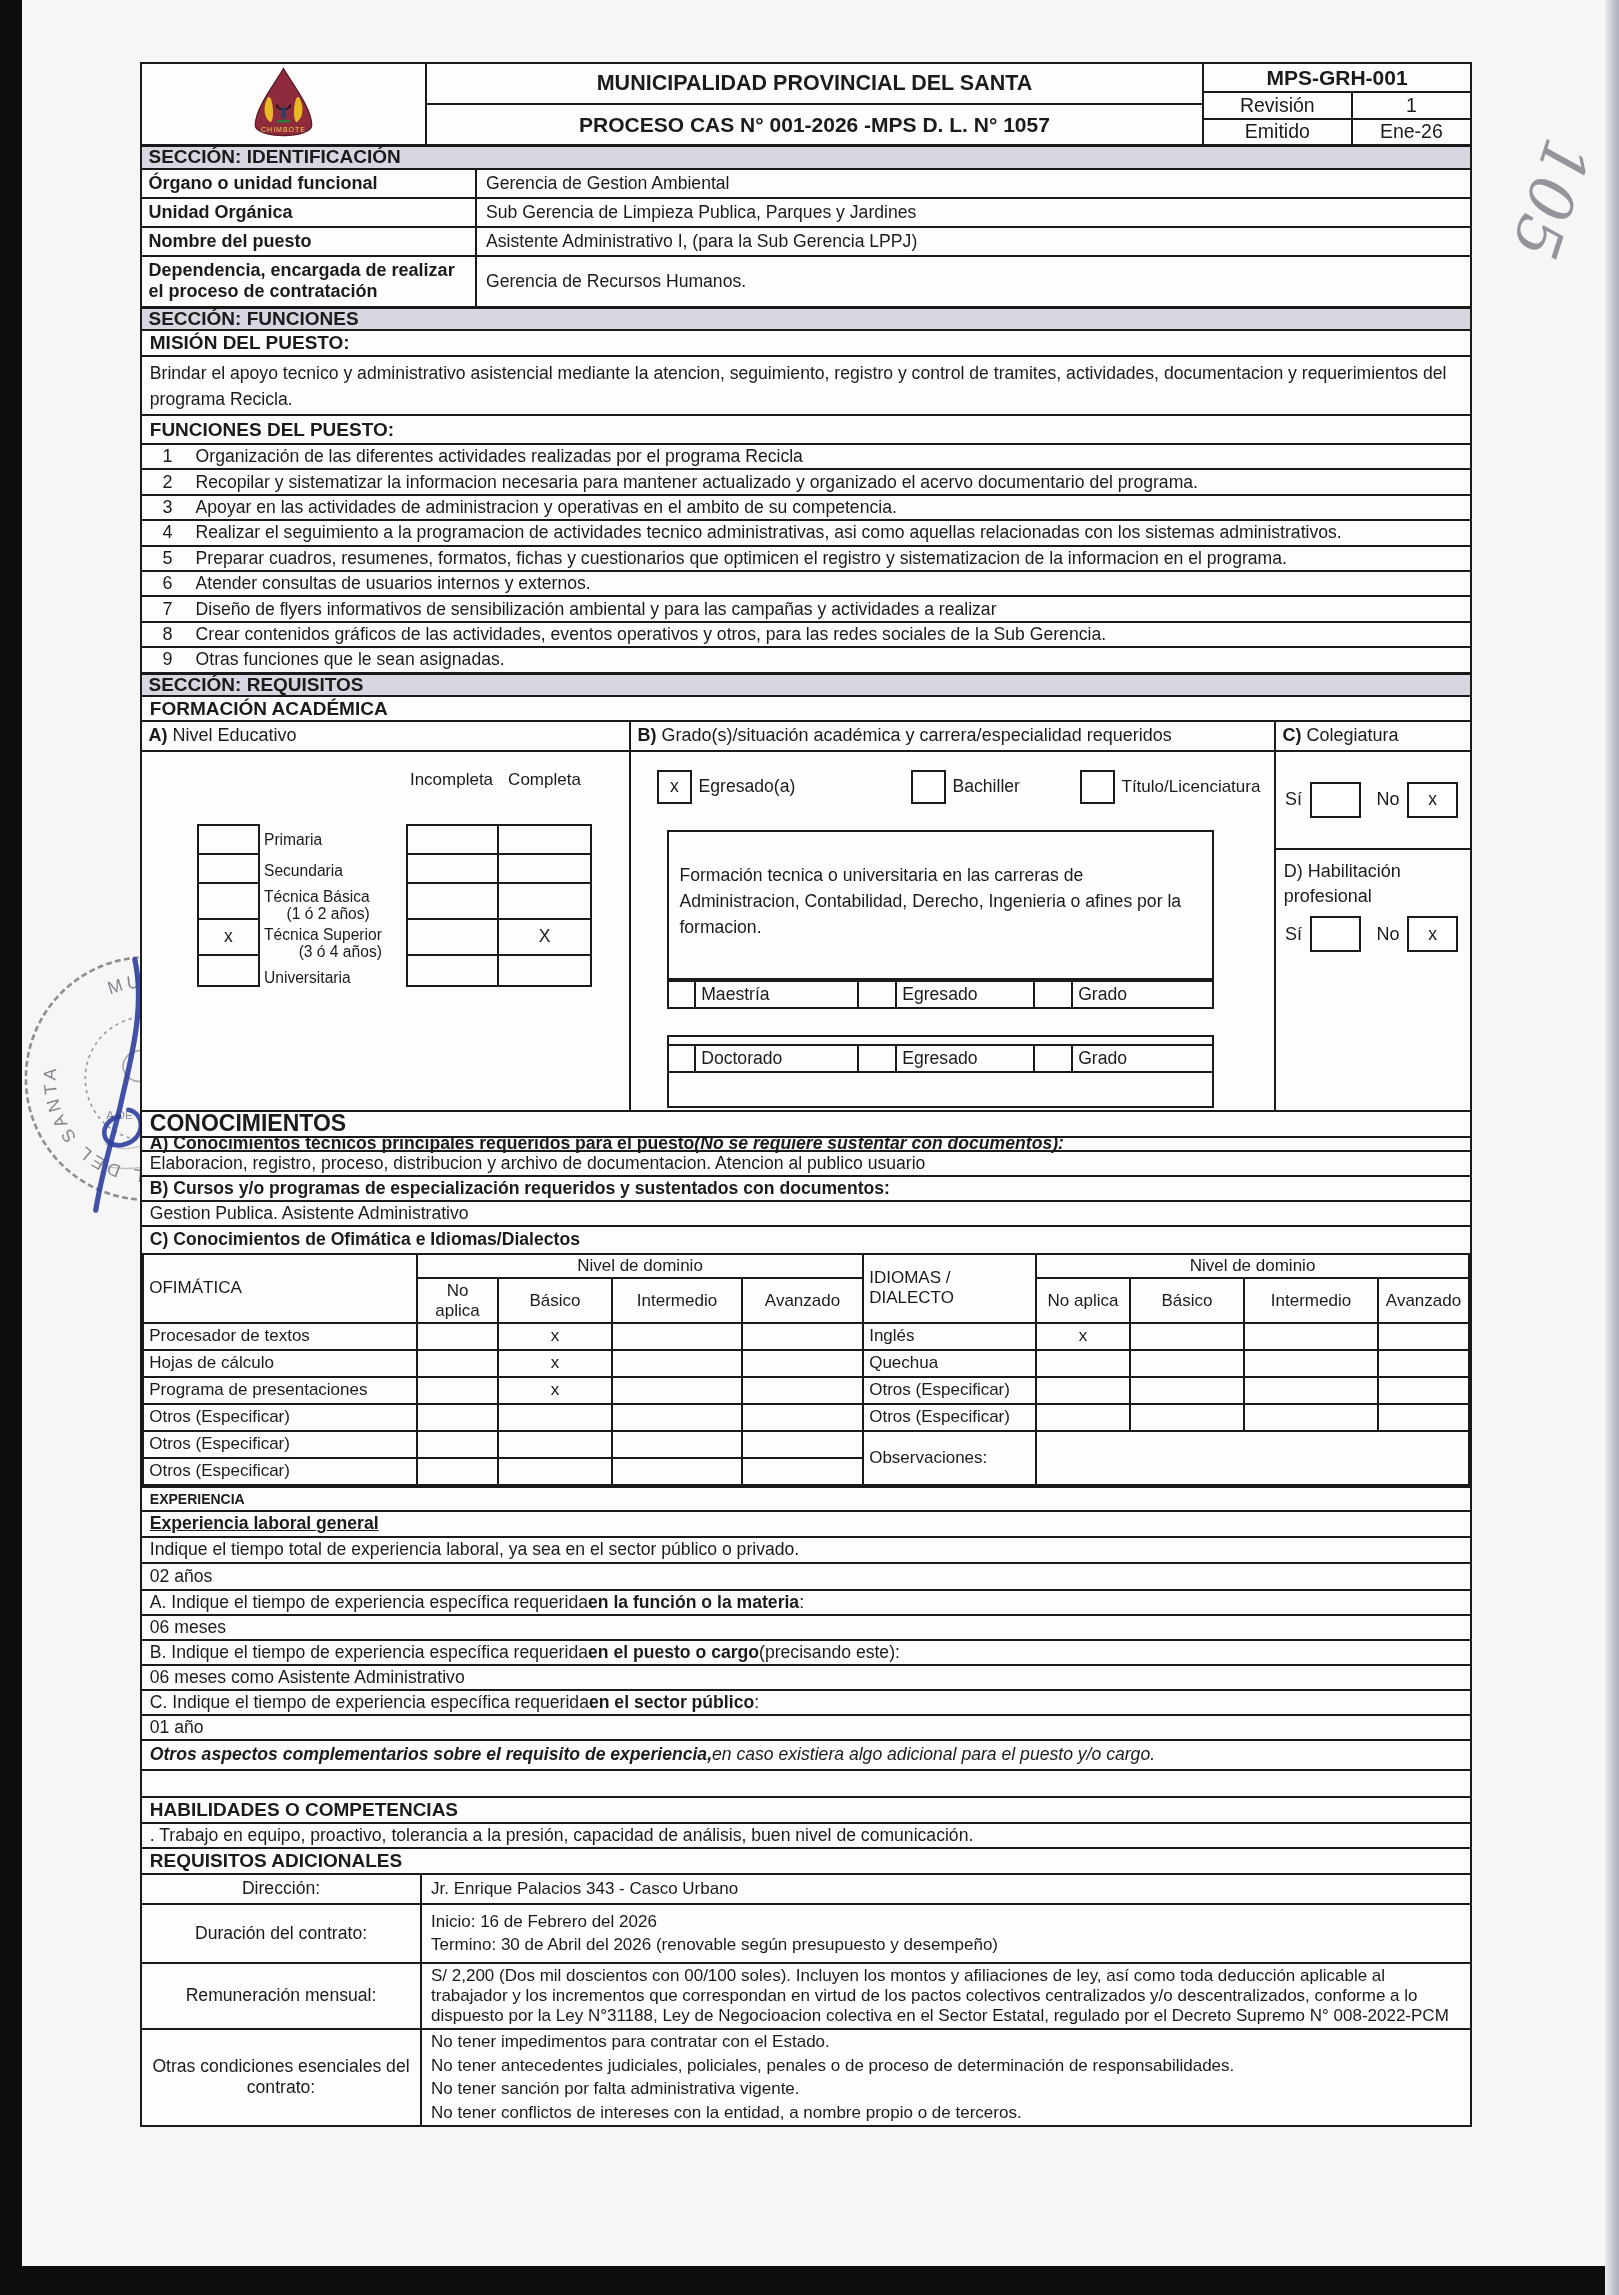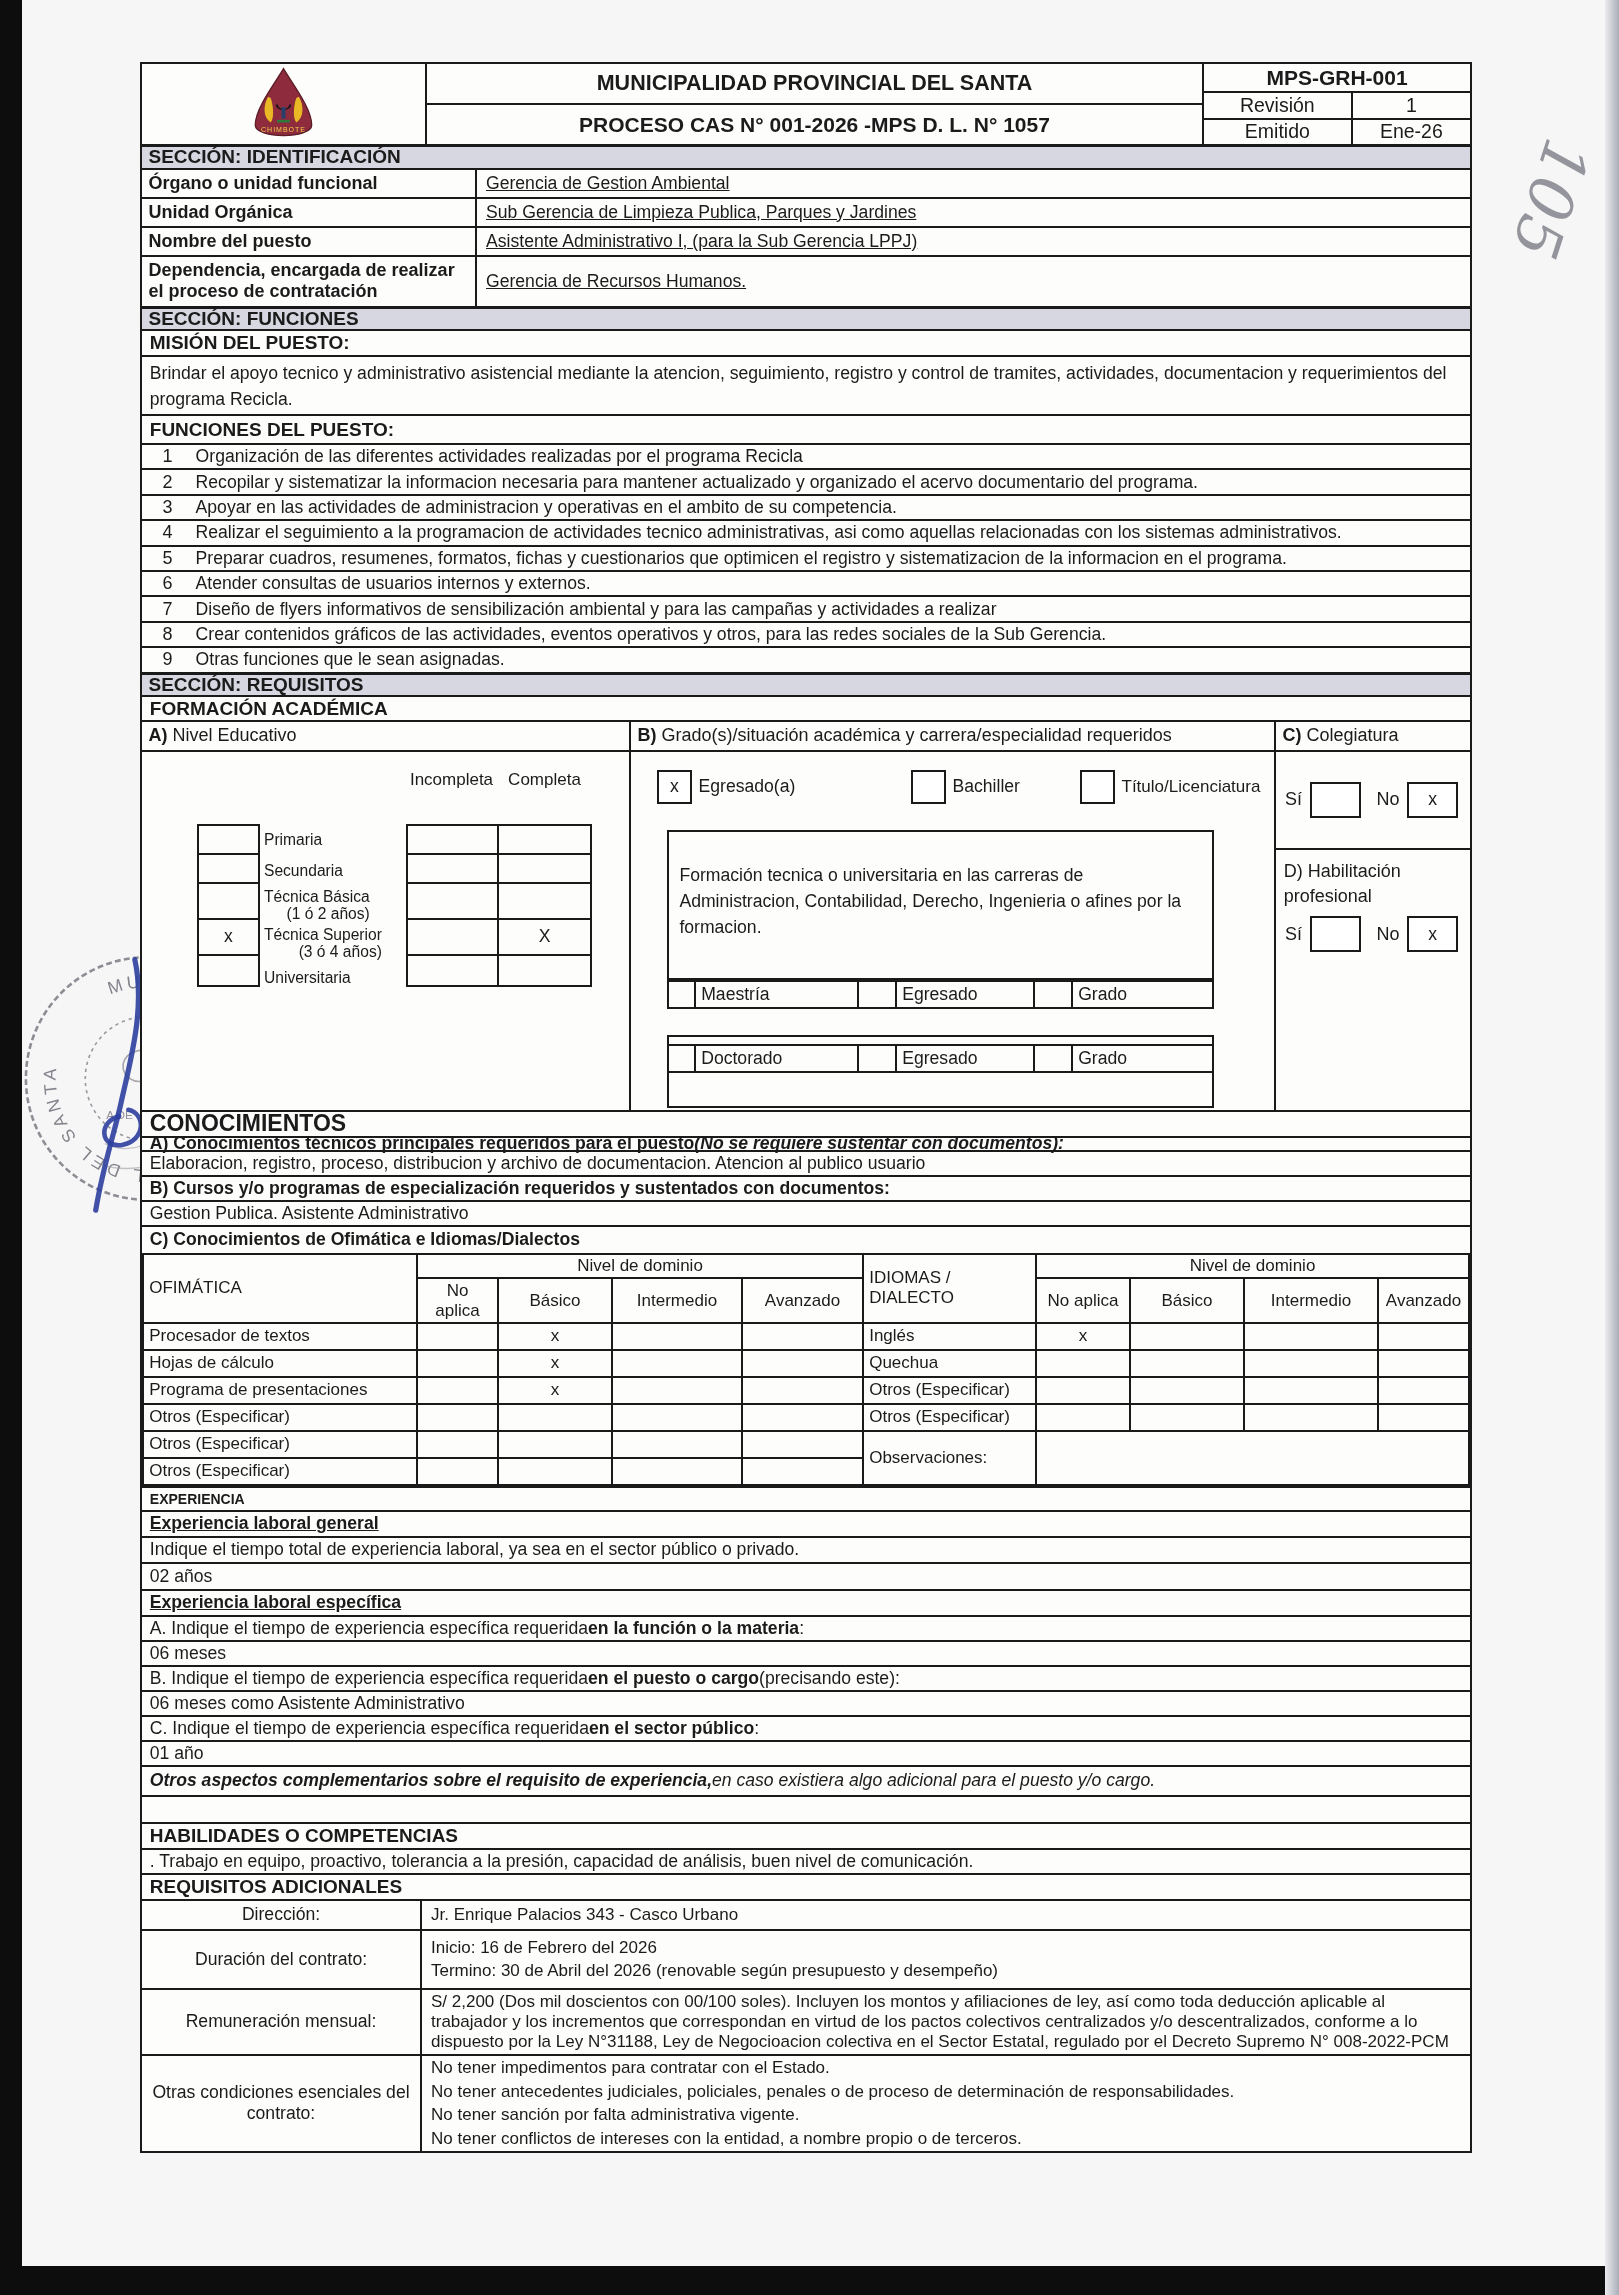--- a/index.html
+++ b/index.html
@@ -35,21 +35,21 @@
   .hdr-right .kv .k { flex:1.25; display:flex; align-items:center; justify-content:center; border-right:2px solid #1a1a1a; }
   .hdr-right .kv .v { flex:1; display:flex; align-items:center; justify-content:center; }
 
   
   .bar { background:#d6d7e0; font-weight:bold; font-size:19px; display:flex; align-items:center;
          padding:0 6.5px; border-bottom:2px solid #1a1a1a; border-top:1.3px solid #1a1a1a; }
   .row { display:flex; align-items:center; border-bottom:2px solid #1a1a1a; font-size:17.6px; }
   .row:last-child { border-bottom:none; }
   .row .cell-l { width:335px; padding:2.6px 6.5px; font-weight:bold; font-size:18px;
                  border-right:2px solid #1a1a1a; align-self:stretch; display:flex; align-items:center; }
-  .row .cell-v { flex:1; padding:18px 9px;text-decoration:underline; }
+  .row .cell-v { flex:1; padding:18px 9px; }
   .txtrow { border-bottom:2px solid #1a1a1a; padding:3.9px 7.8px; font-size:17.6px; display:flex; align-items:center; }
   .fn-item { display:flex; align-items:center; border-bottom:2px solid #1a1a1a; font-size:17.6px; }
   .fn-item .num { width:51px; text-align:center; font-size:18px; }
   .fn-item .fn-t { flex:1; padding:1.3px 5.2px 1.3px 2.6px; }
 
   
   .fa-titles { display:flex; border-bottom:2px solid #1a1a1a; font-size:18px; }
   .fa-titles > div { padding:3.3px 6.5px; }
   .fa-t-a { width:489px; border-right:2px solid #1a1a1a; }
   .fa-t-b { width:645px; border-right:2px solid #1a1a1a; }
@@ -428,23 +428,20 @@
       </tr>
     </tbody>
       </table>
 
     <div class="txtrow b" style="height:26px;font-size:14px;border-top:2px solid #1a1a1a">EXPERIENCIA</div>
     <div class="txtrow" style="height:26px">
         <span class="b u">Experiencia laboral general</span>
       </div>
     <div class="txtrow" style="height:26px">Indique el tiempo total de experiencia laboral, ya sea en el sector público o privado.</div>
     <div class="txtrow" style="height:27px">02 años</div>
-    <div class="txtrow" style="height:26px">
-        <span class="b u">Experiencia laboral específica</span>
-      </div>
     <div class="txtrow" style="height:25px">
       <span>A. Indique el tiempo de experiencia específica requerida </span>
         <span class="b">en la función o la materia</span>
         <span>:</span>
     </div>
     <div class="txtrow" style="height:25px">06 meses</div>
     <div class="txtrow" style="height:25px">
       <span>B. Indique el tiempo de experiencia específica requerida </span>
         <span class="b">en el puesto o cargo</span>
         <span> (precisando este):</span>

